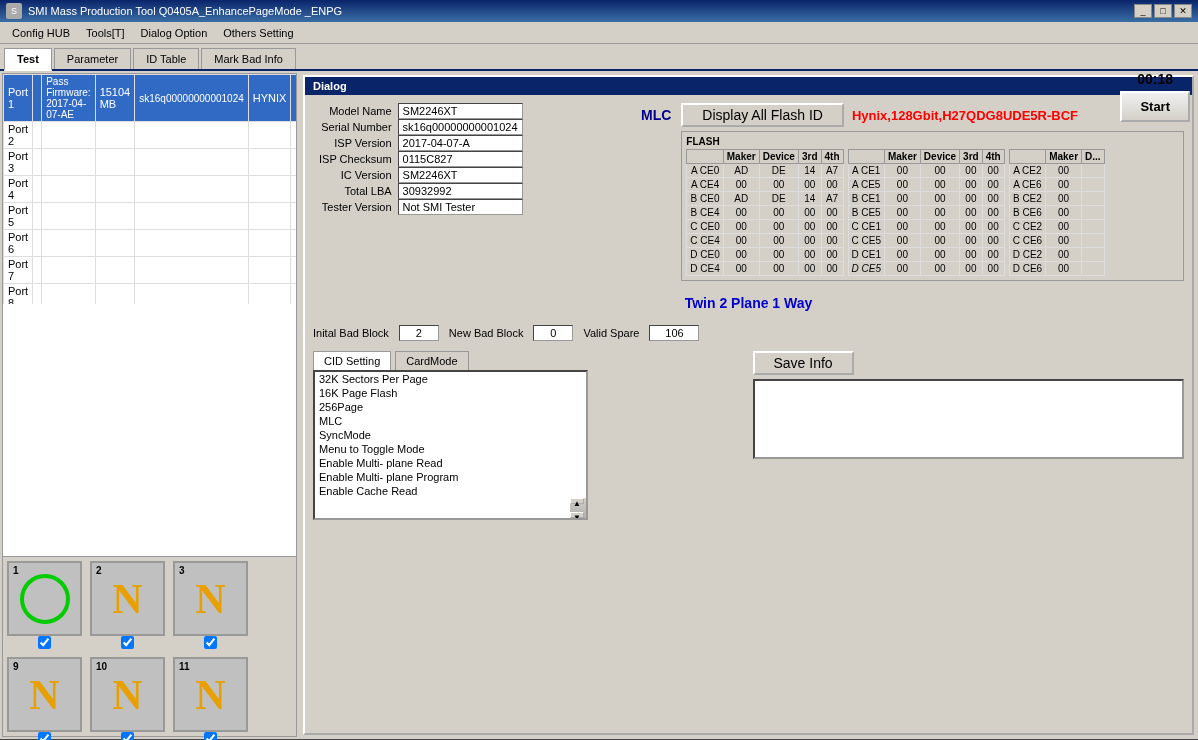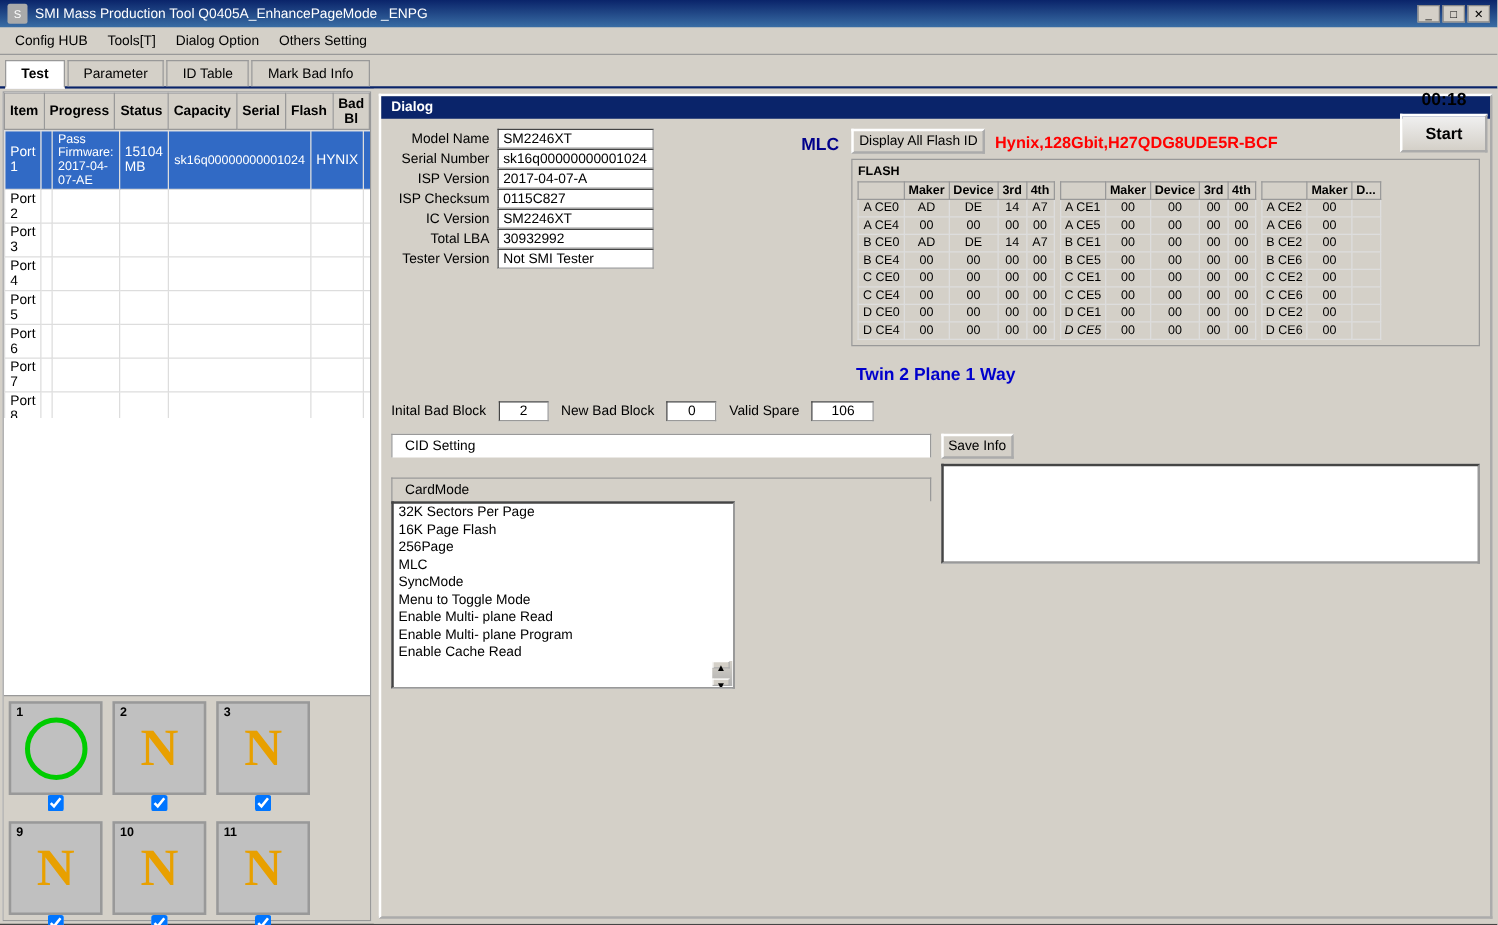--- a/index.html
+++ b/index.html
@@ -44,39 +44,39 @@
     
     
     .bottom-status { height: 28px; background: #d4d0c8; border-top: 2px inset #999; display: flex; align-items: center; padding: 0 8px; gap: 20px; font-size: 11px; }
     
     
     .right-panel { flex: 1; background: #d4d0c8; padding: 4px; overflow: hidden; }
     .dialog-window { background: #d4d0c8; border: 2px outset #fff; height: 100%; }
     .dialog-title { background: #0a246a; color: white; padding: 3px 8px; font-size: 11px; font-weight: bold; }
     .dialog-content { padding: 8px; height: calc(100% - 24px); overflow: hidden; display: flex; flex-direction: column; gap: 6px; }
     .form-value { background: white; border: 1px inset #999; padding: 1px 4px; font-size: 11px; }
-    .display-btn { background: #d4d0c8; border: 2px outset #fff; padding: 2px 4px; font-size: 11px; cursor: pointer; }
+    .display-btn { background: #d4d0c8; border: 2px outset #fff; padding: 2px 19px; font-size: 14px; cursor: pointer; }
     .hynix-text { color: red; font-size: 13px; font-weight: bold; }
     
     
     .flash-group { border: 1px solid #999; padding: 4px; }
     .flash-table { width: 100%; border-collapse: collapse; font-size: 10px; }
     .flash-table th { background: #d4d0c8; border: 1px solid #999; padding: 1px 3px; text-align: center; font-size: 10px; }
     .flash-table td { border: 1px solid #ddd; padding: 1px 3px; text-align: center; height: 14px; }
     .ce-label { font-size: 10px; padding: 1px 2px; }
     
     
     .twin-plane { text-align: center; font-size: 14px; font-weight: bold; color: #0000cc; margin: 4px 0; }
     
     
     .bad-block-row { display: flex; gap: 10px; align-items: center; margin: 4px 0; font-size: 11px; }
     .bb-input { width: 40px; border: 1px inset #999; background: white; padding: 1px 2px; font-size: 11px; text-align: center; }
     
     
-    .sub-tabs { display: flex; gap: 16px; margin-bottom: 0; flex-direction: column; }
+    .sub-tabs { display: flex; gap: 4px; margin-bottom: 0; }
     .sub-tab { padding: 3px 10px; border: 1px solid #999; border-bottom: none; background: #d4d0c8; cursor: pointer; font-size: 11px; }
     .sub-tab.active { background: white; }
     .settings-list { width: 275px; border: 2px inset #999; background: white; font-size: 11px; overflow-y: auto; }
     .settings-list-item { padding: 1px 4px; cursor: pointer; }
     .time-display { font-size: 14px; font-weight: bold; text-align: center; }
     .start-btn { background: linear-gradient(to bottom, #f0f0f0, #d4d0c8); border: 2px outset #fff; padding: 6px 18px; font-size: 13px; font-weight: bold; cursor: pointer; }
     
     .col-item { width: 60px; }
     .col-progress { width: 120px; }
     .col-status { width: 180px; }
@@ -112,33 +112,20 @@
   <div class="tab">Parameter</div>
   <div class="tab">ID Table</div>
   <div class="tab">Mark Bad Info</div>
 </div>
 
 <div class="main-content">
 
   <div class="left-panel">
 
     <div class="port-table">
-      <table>
-        <thead>
-          <tr>
-            <th class="col-item">Item</th>
-            <th class="col-progress">Progress</th>
-            <th class="col-status">Status</th>
-            <th class="col-capacity">Capacity</th>
-            <th class="col-serial">Serial</th>
-            <th class="col-flash">Flash</th>
-            <th class="col-bad">Bad Bl</th>
-          </tr>
-        </thead>
-      </table>
       <div style="overflow-y:auto; max-height:230px;">
         <table id="port-data-table">
           <tbody id="port-tbody">
           <tr class="selected">
       <td class="col-item">Port 1</td>
       <td class="col-progress"></td>
       <td class="col-status" style="font-size:10px;">Pass   Firmware: 2017-04-07-AE</td>
       <td class="col-capacity">15104 MB</td>
       <td class="col-serial" style="font-size:10px;">sk16q00000000001024</td>
       <td class="col-flash">HYNIX</td>

